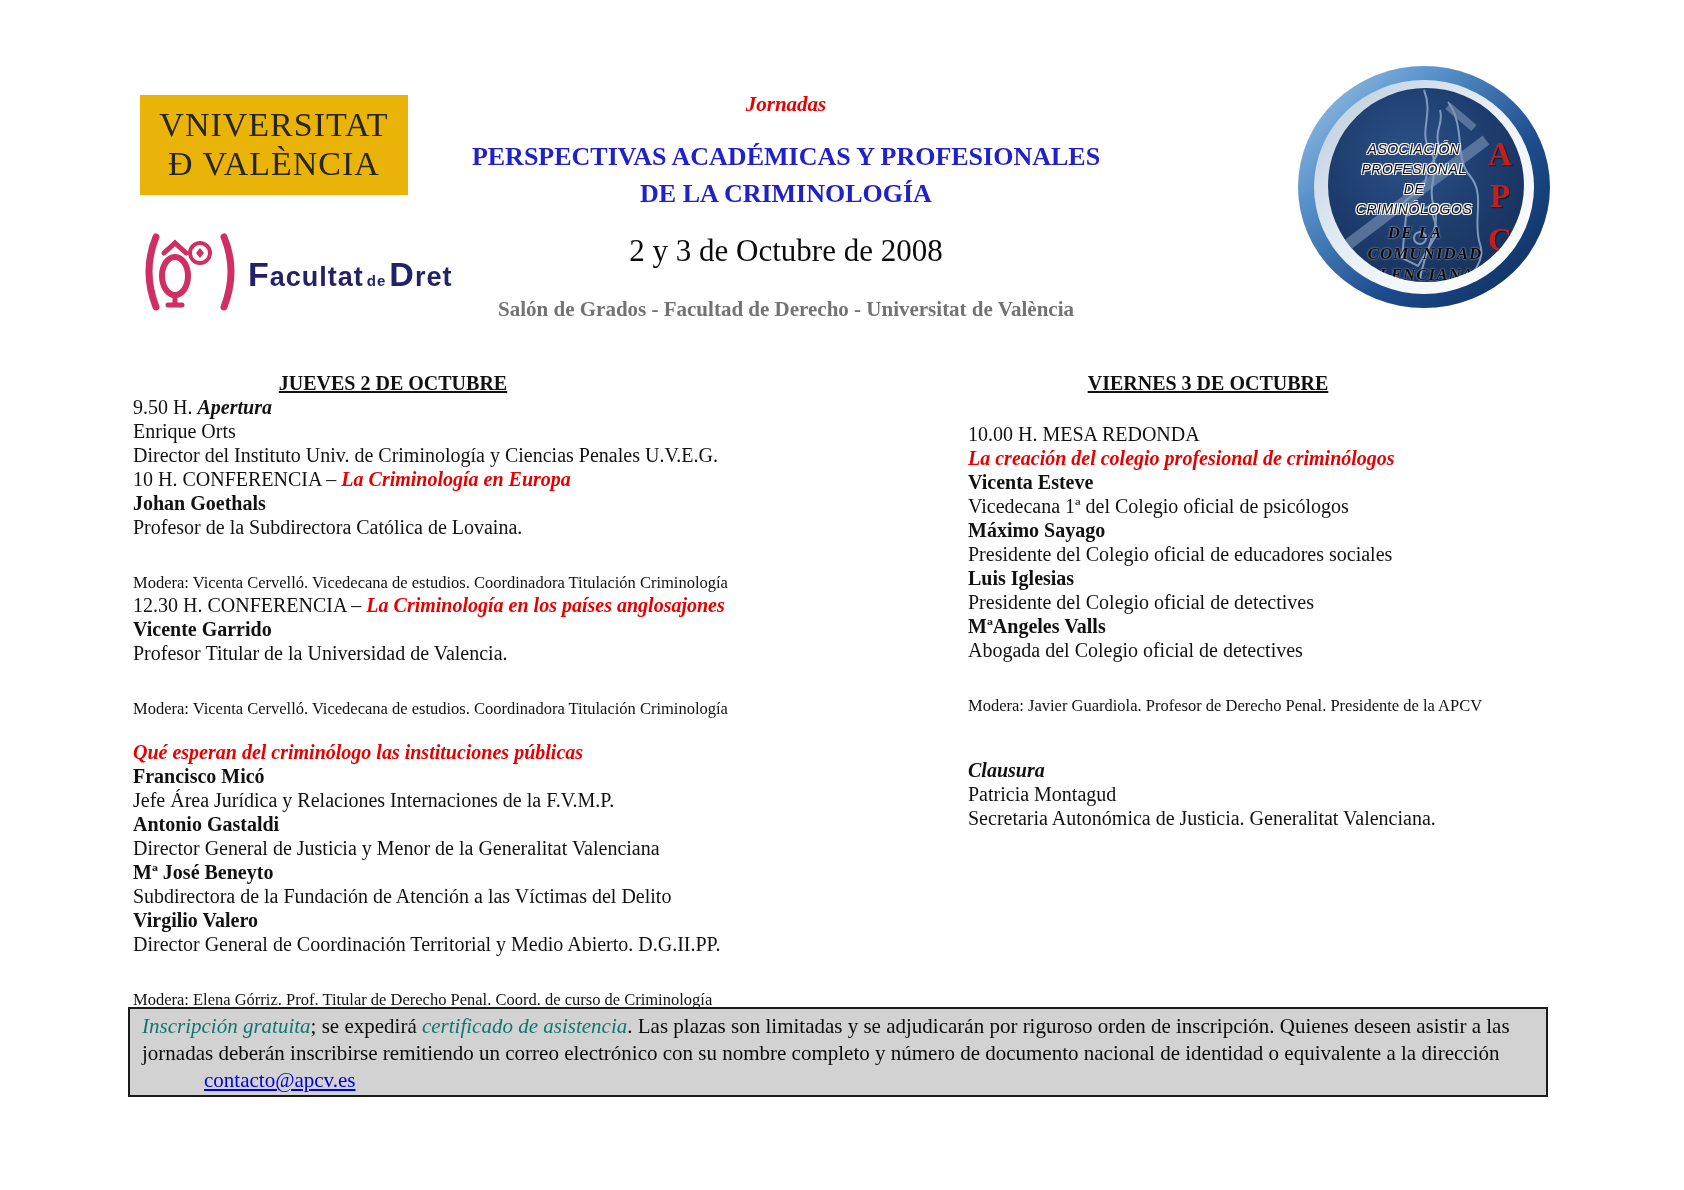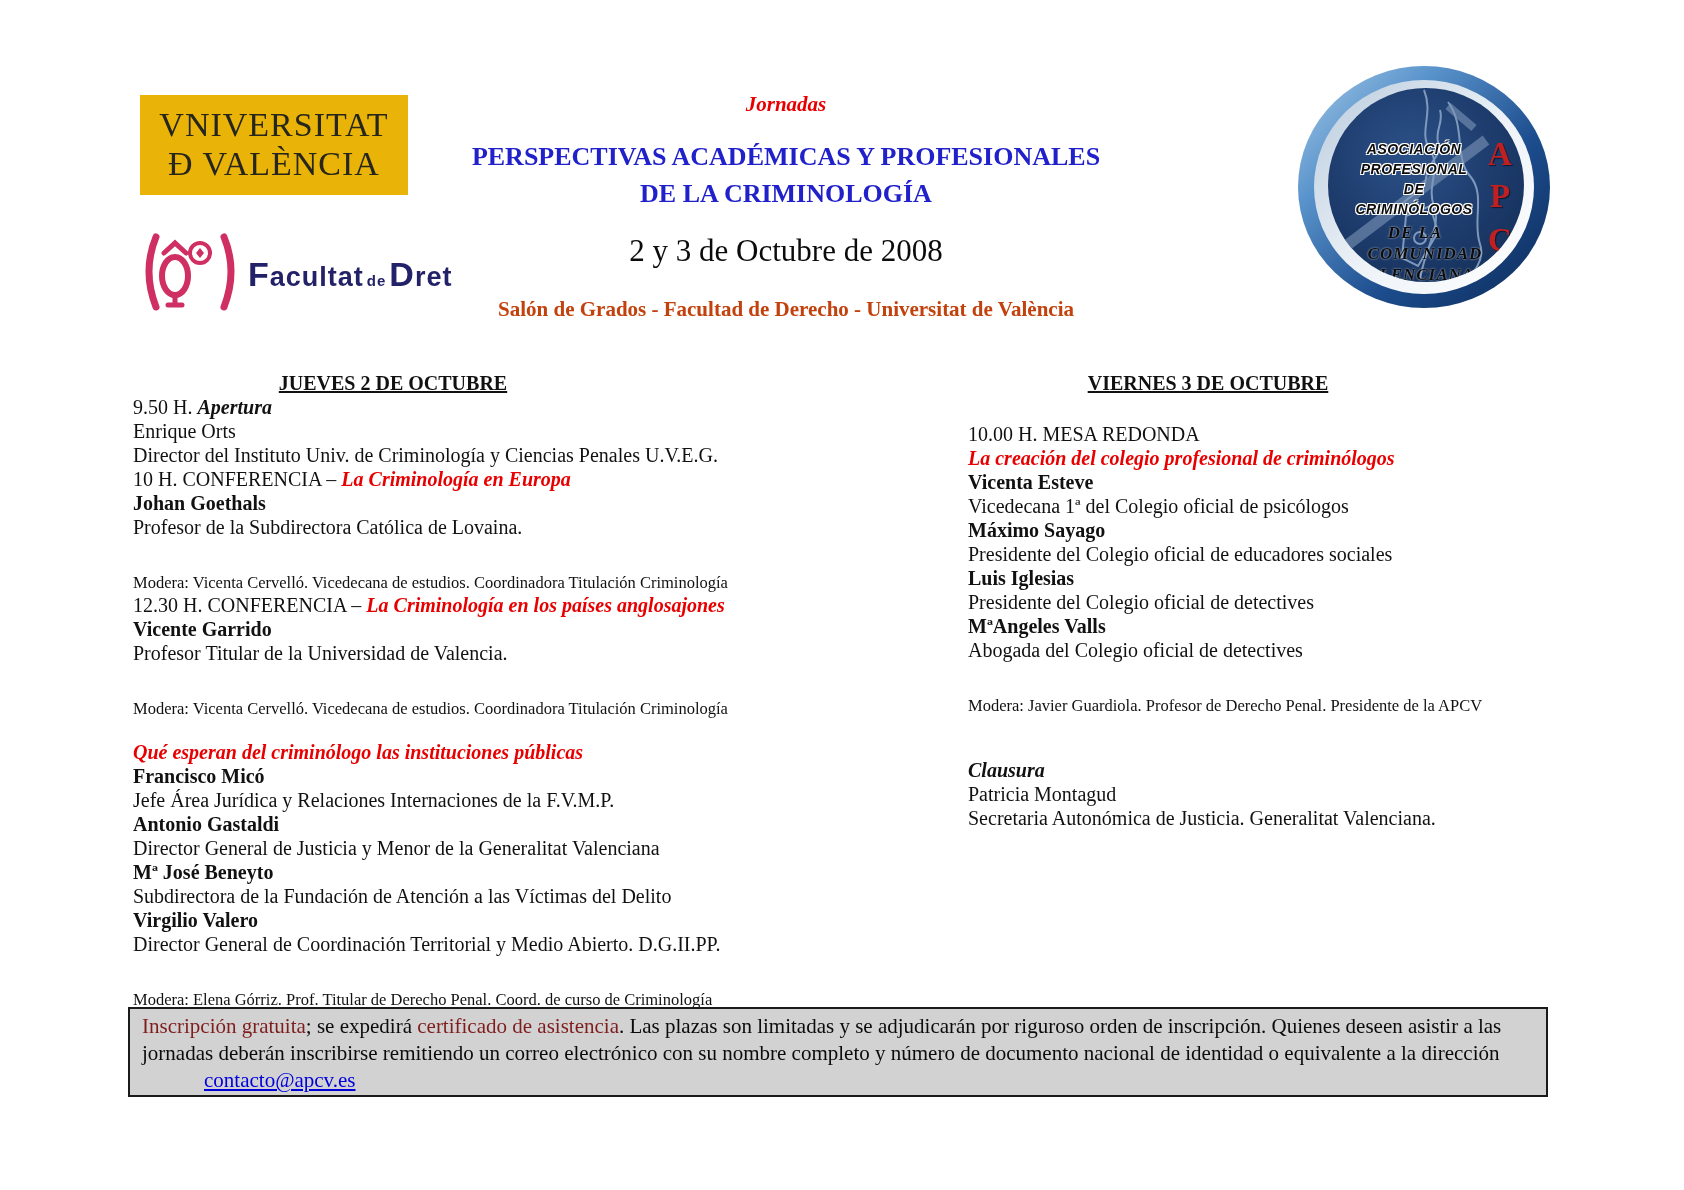--- a/index.html
+++ b/index.html
@@ -16,33 +16,33 @@
   #fd-logo .fd-text{font-family:"Liberation Sans",sans-serif;font-weight:bold;color:#232268;
                     font-size:27px;margin-left:6px;letter-spacing:1px;}
   #fd-logo .fd-text .cap{font-size:34px;}
   #fd-logo .fd-text .de{font-size:15px;margin:0 3px;}
 
   
   #center-head{position:absolute;left:386px;top:92px;width:800px;text-align:center;}
   #jornadas{color:#e80000;font-weight:bold;font-style:italic;font-size:21px;line-height:24px;}
   #main-title{color:#2121cb;font-weight:bold;font-size:26px;line-height:37px;margin-top:22px;}
   #event-date{font-size:31px;line-height:34px;margin-top:22px;color:#0b0b0b;}
-  #venue{font-size:21px;line-height:24px;margin-top:29px;font-weight:bold;color:#c2410c;}
+  #venue{font-size:21px;line-height:24px;margin-top:29px;font-weight:bold;color:#737373;}
 
   
   #apcv-logo{position:absolute;left:1298px;top:66px;width:252px;height:246px;}
   .apcv-outer{position:absolute;left:0;top:0;width:252px;height:242px;border-radius:50%;
               background:linear-gradient(135deg,#a8cbe8 0%,#5a94cc 28%,#1d4d8e 62%,#0b2a57 100%);}
   .apcv-white{position:absolute;left:16px;top:14px;width:220px;height:214px;border-radius:50%;
               background:linear-gradient(315deg,#ffffff 0%,#eef3f8 45%,#b9cbdd 100%);}
   .apcv-inner{position:absolute;left:30px;top:22px;width:196px;height:194px;border-radius:50%;
               background:radial-gradient(circle at 42% 35%,#2c5188 0%,#1c3a6a 55%,#122b52 100%);overflow:hidden;}
   .apcv-inner svg{position:absolute;left:0;top:0;}
   .apcv-sans{position:absolute;left:6px;width:160px;text-align:center;
-             font-family:"Liberation Sans",sans-serif;font-weight:bold;font-style:italic;
+             font-family:"Liberation Sans",sans-serif;font-weight:normal;font-style:italic;
              font-size:14px;line-height:19px;color:#0c0c0c;letter-spacing:.5px;
              text-shadow:-1px -1px 0 #fff,1px -1px 0 #fff,-1px 1px 0 #fff,1px 1px 0 #fff;}
   .apcv-serif{position:absolute;left:2px;width:170px;text-align:center;
               font-family:"Liberation Serif",serif;font-weight:bold;font-style:italic;
               font-size:17px;line-height:21px;color:#0c0c0c;letter-spacing:1px;
               text-shadow:0 0 2px rgba(255,255,255,.8);}
   .apcv-letter{position:absolute;left:152px;width:40px;text-align:center;
                font-family:"Liberation Serif",serif;font-weight:bold;font-size:33px;
                color:#c02020;text-shadow:1px 1px 1px #081a35;}
 
@@ -54,21 +54,21 @@
   #col-left .title{padding-right:170px;}
   #col-right .lines{margin-top:27px;}
   .line{white-space:nowrap;}
   .line.n{font-size:20px;line-height:24px;}
   .line.s{font-size:16.5px;line-height:21px;margin-top:33px;}
   .line.g{height:21px;}
   .seg.plain{}
   .seg.bold{font-weight:bold;}
   .seg.bi{font-weight:bold;font-style:italic;}
   .seg.red{color:#e80000;font-weight:bold;font-style:italic;}
-  .seg.redp{color:#7f1d1d;}
+  .seg.redp{color:#0f766e;font-style:italic;}
   .seg.link{color:#0000dd;text-decoration:underline;}
   .seg.tab{display:inline-block;width:62px;}
 
   
   #footer-box{position:absolute;left:128px;top:1007px;width:1420px;height:90px;box-sizing:border-box;
               background:#d2d2d2;border:2px solid #1a1a1a;padding:4px 12px;
               font-size:21px;line-height:27px;color:#0b0b0b;}
 </style>
 </head>
 <body>

